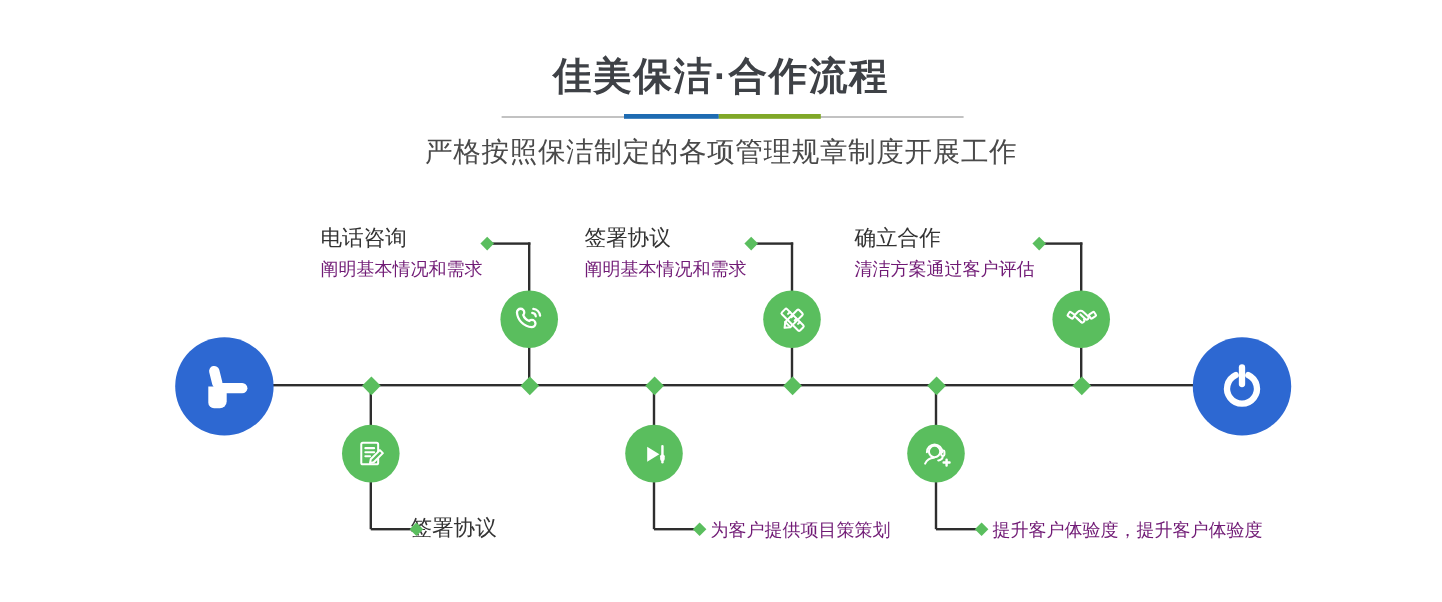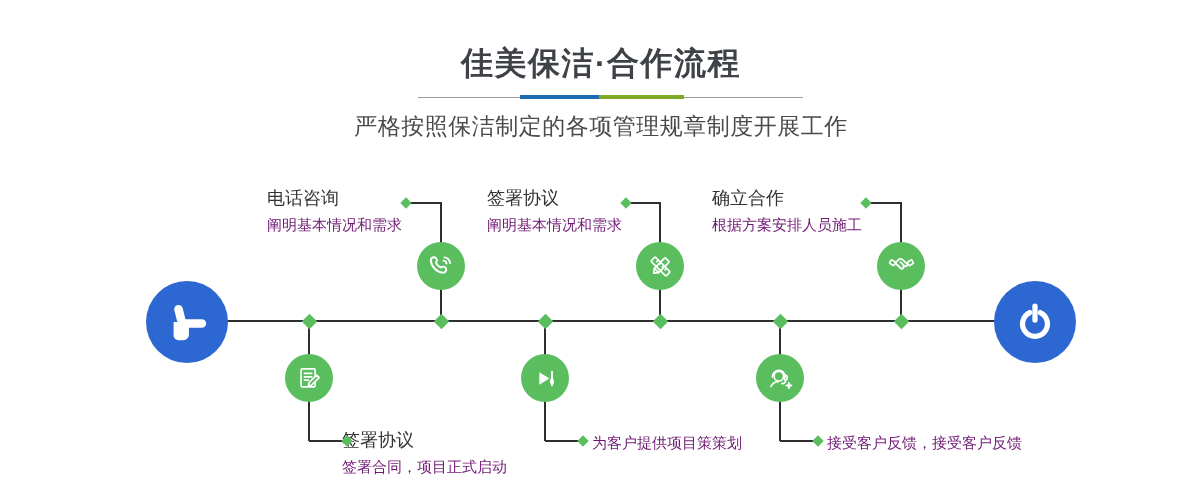--- a/index.html
+++ b/index.html
@@ -166,27 +166,26 @@
   <div class="callout top" style="right:800px; top:186px;">
     <div class="step-title">电话咨询</div>
     <div class="step-desc">阐明基本情况和需求</div>
   </div>
   <div class="callout top" style="right:580px; top:186px;">
     <div class="step-title">签署协议</div>
     <div class="step-desc">阐明基本情况和需求</div>
   </div>
   <div class="callout top" style="right:340px; top:186px;">
     <div class="step-title">确立合作</div>
-    <div class="step-desc">根据方案安排人员施工</div>
+    <div class="step-desc">清洁方案通过客户评估</div>
   </div>
 
   <div class="callout bottom" style="left:342px; top:428px;">
     <div class="step-title">签署协议</div>
-    <div class="step-desc">签署合同，项目正式启动</div>
   </div>
   <div class="callout bottom" style="left:592px; top:428px;">
     <div class="step-desc">为客户提供项目策策划</div>
   </div>
   <div class="callout bottom" style="left:827px; top:428px;">
-    <div class="step-desc">接受客户反馈，接受客户反馈</div>
+    <div class="step-desc">提升客户体验度，提升客户体验度</div>
   </div>
 
 </div>
 
 </body></html>

